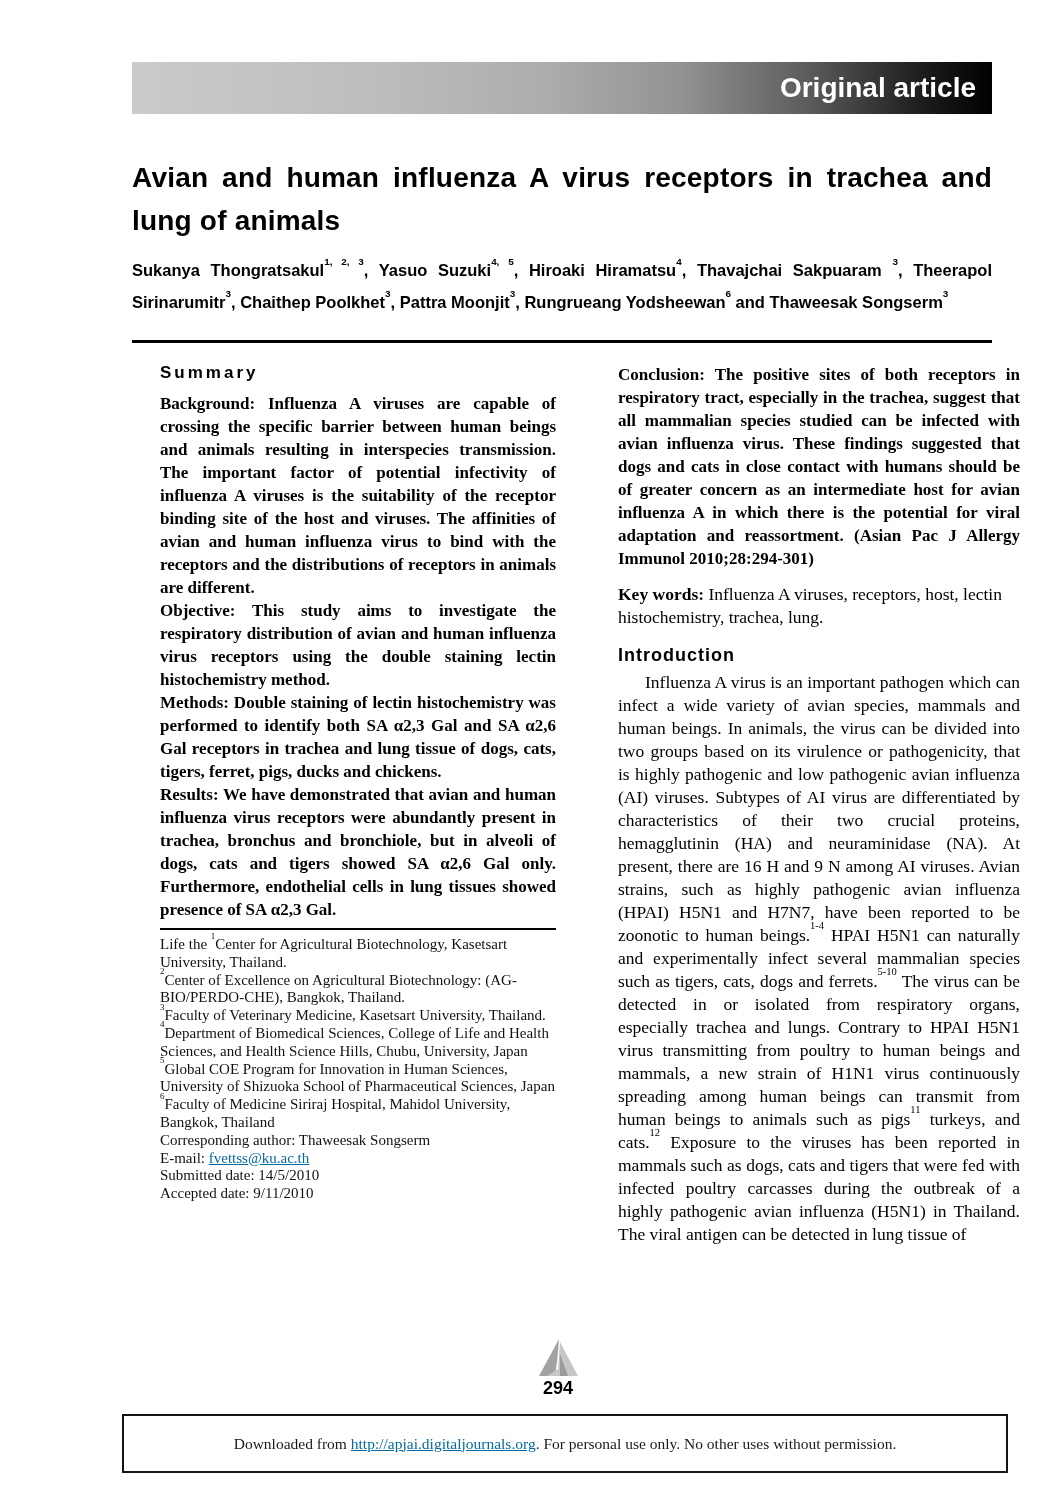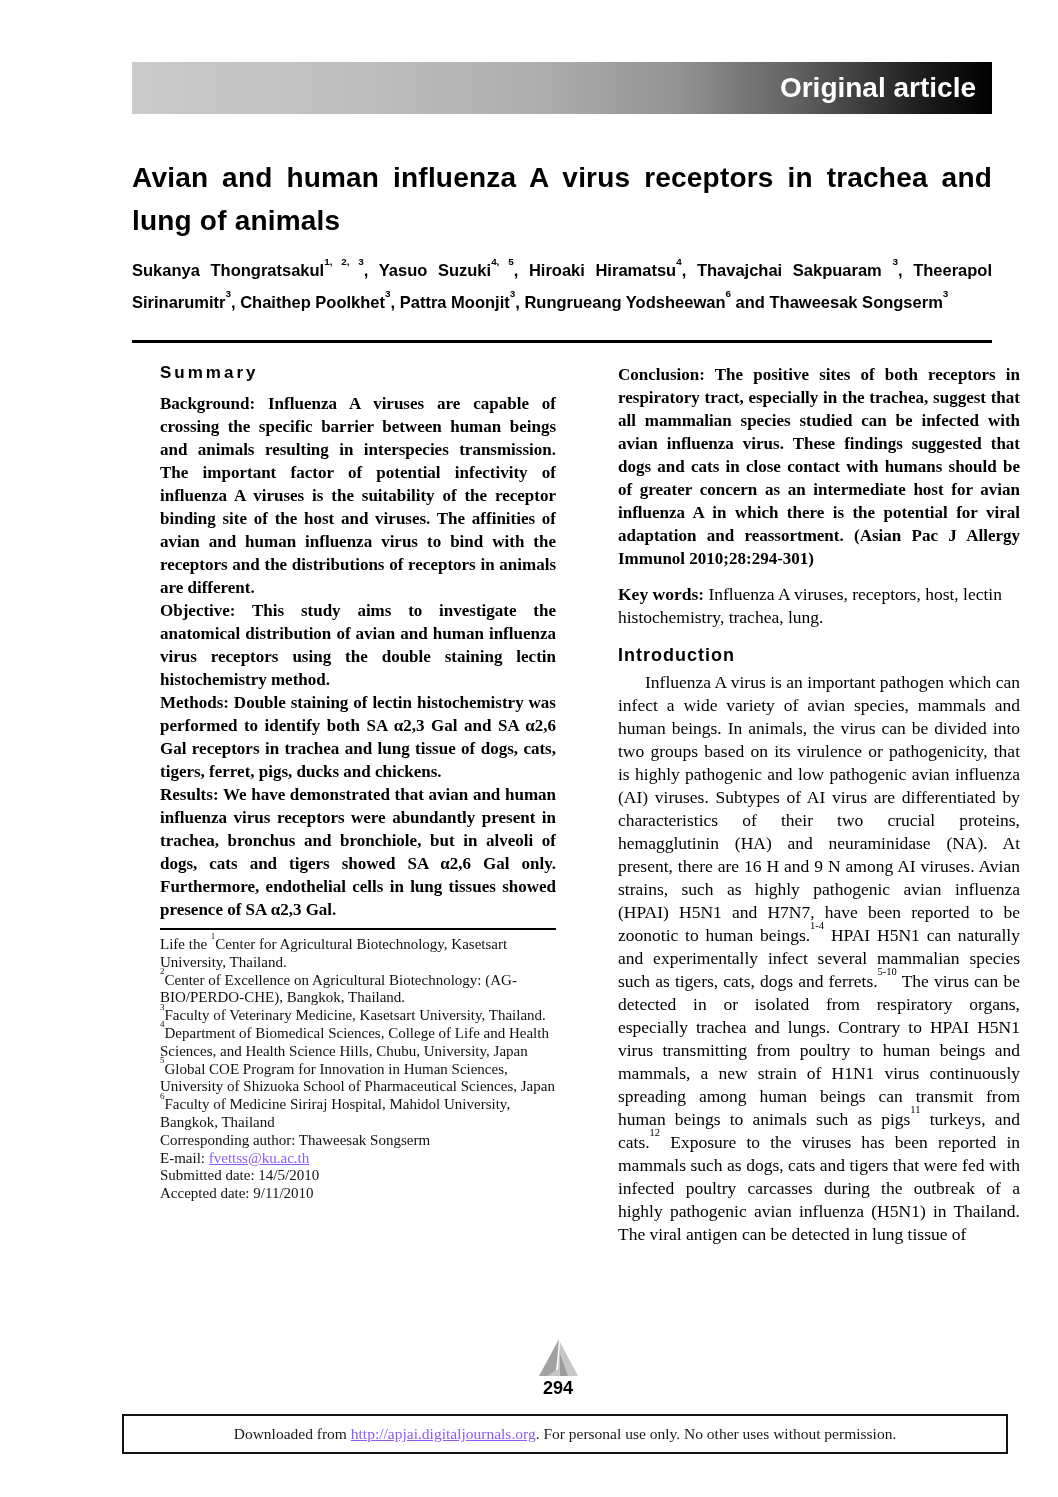--- a/index.html
+++ b/index.html
@@ -93,39 +93,39 @@
 
   
   .fn-separator{margin-top:7px;border-top:2.5px solid #000;}
   .footnotes{margin-top:6px;}
   .footnotes p{
     margin:0;
     font-size:15px;
     line-height:17.8px;
     color:#111;
   }
-  .link{color:#8b5cf6;text-decoration:underline;cursor:pointer;}
+  .link{color:#0369a1;text-decoration:underline;cursor:pointer;}
   .b{font-weight:bold;}
 
   
   .bottom-center{
     position:absolute;left:128px;top:1336px;width:860px;
     text-align:center;
   }
   .logo{display:block;margin:0 auto;}
   .page-num{
     font-family:"Liberation Sans", sans-serif;
     font-weight:bold;
     font-size:18px;
     margin-top:0px;
   }
 
   
   .footer-box{
-    position:absolute;left:122px;top:1414px;width:886px;height:40px;
+    position:absolute;left:122px;top:1414px;width:886px;height:59px;
     border:2.5px solid #141414;
     box-sizing:border-box;
     display:flex;align-items:center;justify-content:center;
     font-size:15.5px;
     color:#1a1a1a;
     background:#fff;
   }
 </style>
 </head>
 <body>
@@ -142,21 +142,21 @@
     <div class="authors"><span>Sukanya Thongratsakul</span><sup>1, 2, 3</sup><span>, Yasuo Suzuki</span><sup>4, 5</sup><span>, Hiroaki Hiramatsu</span><sup>4</sup><span>, Thavajchai Sakpuaram </span><sup>3</sup><span>, Theerapol Sirinarumitr</span><sup>3</sup><span>, Chaithep Poolkhet</span><sup>3</sup><span>, Pattra Moonjit</span><sup>3</sup><span>, Rungrueang Yodsheewan</span><sup>6</sup><span> and Thaweesak Songserm</span><sup>3</sup></div>
 
     <div class="rule"></div>
 
     <div class="columns">
 
       <div class="col-left">
         <p class="sec-heading">Summary</p>
         <div>
             <p class="sum-p">Background: Influenza A viruses are capable of crossing the specific barrier between human beings and animals resulting in interspecies transmission. The important factor of potential infectivity of influenza A viruses is the suitability of the receptor binding site of the host and viruses.  The affinities of avian and human influenza virus to bind with the receptors and the distributions of receptors in animals are different.</p>
-            <p class="sum-p">Objective: This study aims to investigate the anatomical distribution of avian and human influenza virus receptors using the double staining lectin histochemistry method.</p>
+            <p class="sum-p">Objective: This study aims to investigate the respiratory distribution of avian and human influenza virus receptors using the double staining lectin histochemistry method.</p>
             <p class="sum-p">Methods: Double staining of lectin histochemistry was performed to identify both SA α2,3 Gal and SA α2,6 Gal receptors in trachea and lung tissue of dogs, cats, tigers, ferret, pigs, ducks and chickens.</p>
             <p class="sum-p">Results: We have demonstrated that avian and human influenza virus receptors were abundantly present in trachea, bronchus and bronchiole, but in alveoli of dogs, cats and tigers showed SA α2,6 Gal only.  Furthermore, endothelial cells in lung tissues showed presence of SA α2,3 Gal.</p>
           </div>
 
         <div class="fn-separator"></div>
 
         <div class="footnotes">
             <p class="fn"><span>Life the </span><sup>1</sup><span>Center for Agricultural Biotechnology, Kasetsart University, Thailand.</span></p>
             <p class="fn"><sup>2</sup><span>Center of Excellence on Agricultural Biotechnology: (AG-BIO/PERDO-CHE), Bangkok, Thailand.</span></p>
             <p class="fn"><sup>3</sup><span>Faculty of Veterinary Medicine, Kasetsart University, Thailand.</span></p>

